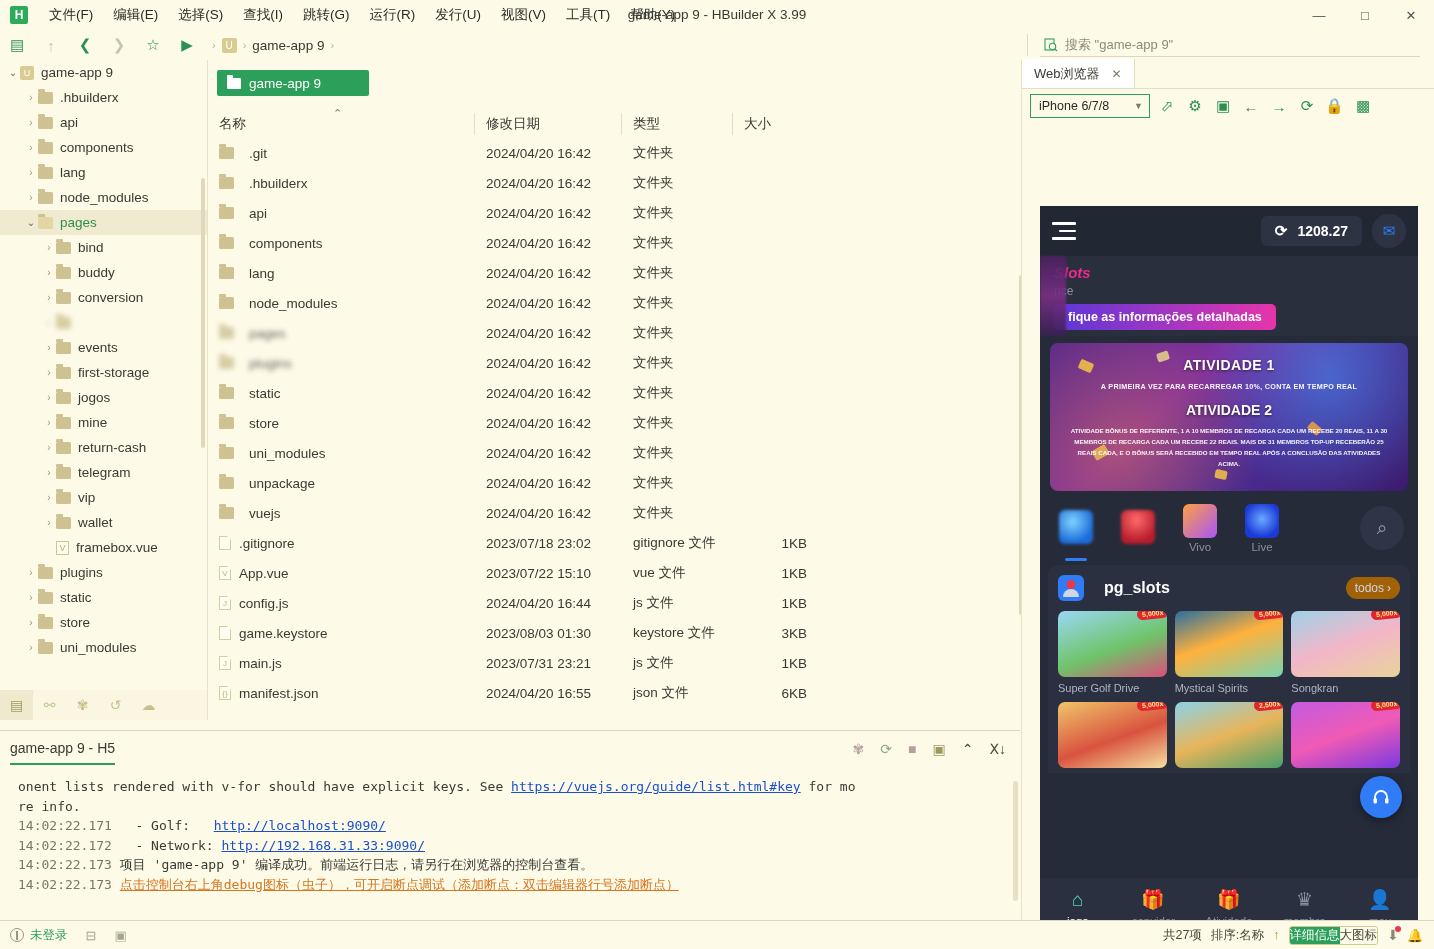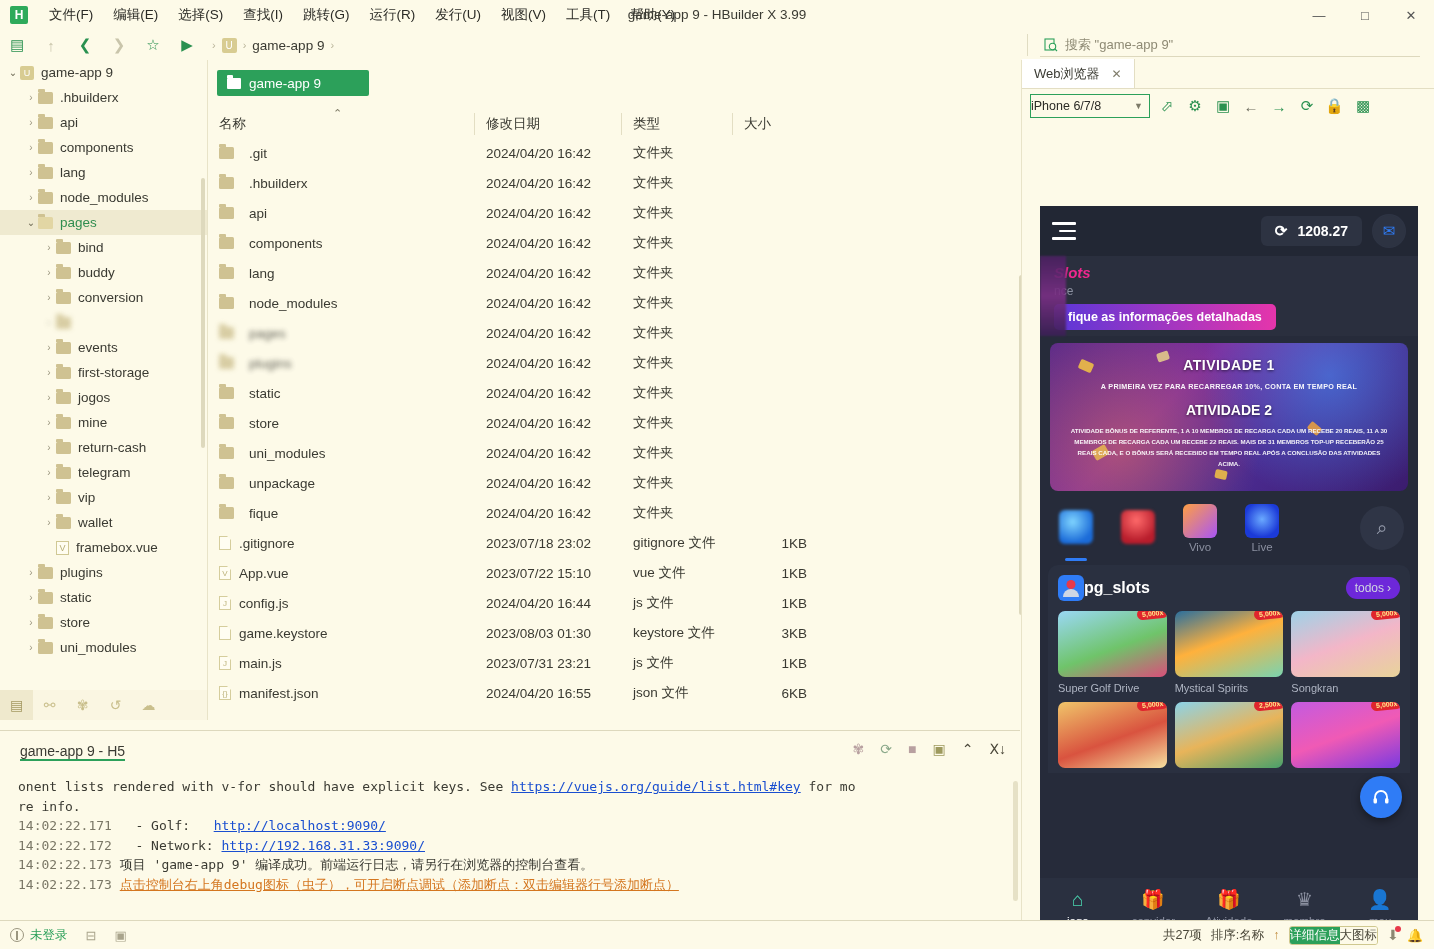--- a/index.html
+++ b/index.html
@@ -142,21 +142,21 @@
   .file-ic.js, .file-ic.vue { color:#bdb37c;font-size:8px;display:flex;align-items:center;justify-content:center;}
   .fp-vscroll { position:absolute; right:3px; top:215px; width:5px; height:340px; background:#ded9bd; border-radius:3px;}
 
   
   .console {
     position:absolute; left:0; top:730px; width:1020px; height:190px;
     background:#fdfae8; border-top:1px solid #ddd8bd;
   }
   .con-tabs { height:42px; display:flex; align-items:center; position:relative; }
   .con-tab {
-    margin-left:20px; font-size:14px; color:#3a3a32; 
+    margin-left:10px; font-size:14px; color:#3a3a32; padding-bottom:7px;
     border-bottom:2px solid #2ca05a; cursor:default;
   }
   .con-tools { position:absolute; right:14px; top:10px; display:flex; gap:16px; align-items:center;}
   .con-tool { font-size:14px; color:#b8a0a0; cursor:default; }
   .con-body {
     padding:4px 14px 0 18px; font-family:"DejaVu Sans Mono", monospace;
     font-size:13px; line-height:19.5px; color:#3a3a32; overflow:hidden;
   }
   .con-body .ts { color:#7a7766; }
   .con-link { color:#1a4fd0; text-decoration:underline; }
@@ -176,21 +176,21 @@
   }
   .wp-tab .x { color:#7d7a68; font-size:12px; }
   .url-bar {
     margin:7px 8px 0 8px; height:26px; background:#fff; border:1px solid #ddd8bd;
     display:flex; align-items:center; padding-left:9px; font-size:13px; color:#2b2b26;
   }
   .wp-ctrls { height:34px; display:flex; align-items:center; padding-left:8px; gap:3px; }
   .device-sel {
     width:120px; height:24px; border:1px solid #2ca05a; background:#fdfae8;
     display:flex; align-items:center; justify-content:space-between;
-    padding:0 6px 0 0; font-size:12.5px; color:#2b2b26; cursor:default;
+    padding:0 6px 0 8px; font-size:12.5px; color:#2b2b26; cursor:default;
   }
   .device-sel .cv { color:#7d7a68; font-size:9px; }
   .wp-ic {
     width:28px;height:26px;display:flex;align-items:center;justify-content:center;
     color:#2a9150; font-size:15px; cursor:default;
   }
 
   
   .phone {
     position:absolute; left:18px; top:146px; width:378px; height:730px;
@@ -239,27 +239,27 @@
   .icorow { height:74px; display:flex; align-items:center; padding:0 14px; gap:18px; position:relative;}
   .ico-item { width:44px; text-align:center; position:relative; }
   .ico-shape { width:34px;height:34px;margin:0 auto; border-radius:6px; }
   .ico-lbl { font-size:11.5px; color:#8b90a0; margin-top:3px; }
   .ico-underline { position:absolute; left:50%; transform:translateX(-50%); bottom:-14px; width:22px;height:3px;background:#2f7cf6;border-radius:2px;}
   .ico-search { width:44px;height:44px;border-radius:50%;background:#2f3546;display:flex;align-items:center;justify-content:center;color:#9aa0b0;font-size:19px;margin-left:auto;}
 
   .sec {
     margin:0 8px; background:#2a3040; border-radius:10px 10px 0 0; padding:10px 10px 0 10px;
   }
-  .sec-head { display:flex; align-items:center; gap:0; }
+  .sec-head { display:flex; align-items:center; gap:20px; }
   .sec-logo { width:26px;height:26px;border-radius:6px;background:#2f7cf6;position:relative;}
   .sec-logo:after{content:"";position:absolute;left:50%;top:5px;transform:translateX(-50%);width:9px;height:9px;border-radius:50%;background:#e8394a;}
   .sec-logo:before{content:"";position:absolute;left:50%;bottom:4px;transform:translateX(-50%);width:16px;height:8px;border-radius:8px 8px 0 0;background:#cfd6e4;}
   .sec-title { color:#fff; font-size:16px; font-weight:bold; }
   .sec-all {
-    margin-left:auto; background:#6d28d9; color:#cfd4e0; font-size:12px;
+    margin-left:auto; background:#a16207; color:#cfd4e0; font-size:12px;
     padding:4px 9px; border-radius:11px; display:flex; align-items:center; gap:3px;
   }
   .grid { display:grid; grid-template-columns:repeat(3,1fr); gap:8px 8px; margin-top:10px; }
   .card { position:relative; }
   .card-img { height:66px; border-radius:7px; position:relative; overflow:hidden; }
   .card-badge {
     position:absolute; right:-2px; top:-3px; background:#e0252d; color:#ffe98a;
     font-size:7px; font-weight:bold; padding:2px 5px; border-radius:8px;
     transform:rotate(-6deg);
   }
@@ -602,21 +602,21 @@
             <span class="folder-ic"></span>
             <span>unpackage</span>
           </div>
           <div class="f-date">2024/04/20 16:42</div>
           <div class="f-type">文件夹</div>
           <div class="f-size"></div>
         </div>
         <div class="frow">
           <div class="f-name">
             <span class="folder-ic"></span>
-            <span>fique</span>
+            <span>vuejs</span>
           </div>
           <div class="f-date">2024/04/20 16:42</div>
           <div class="f-type">文件夹</div>
           <div class="f-size"></div>
         </div>
         <div class="frow">
           <div class="f-name">
             <span class="file-ic"></span>
             <span>.gitignore</span>
           </div>

